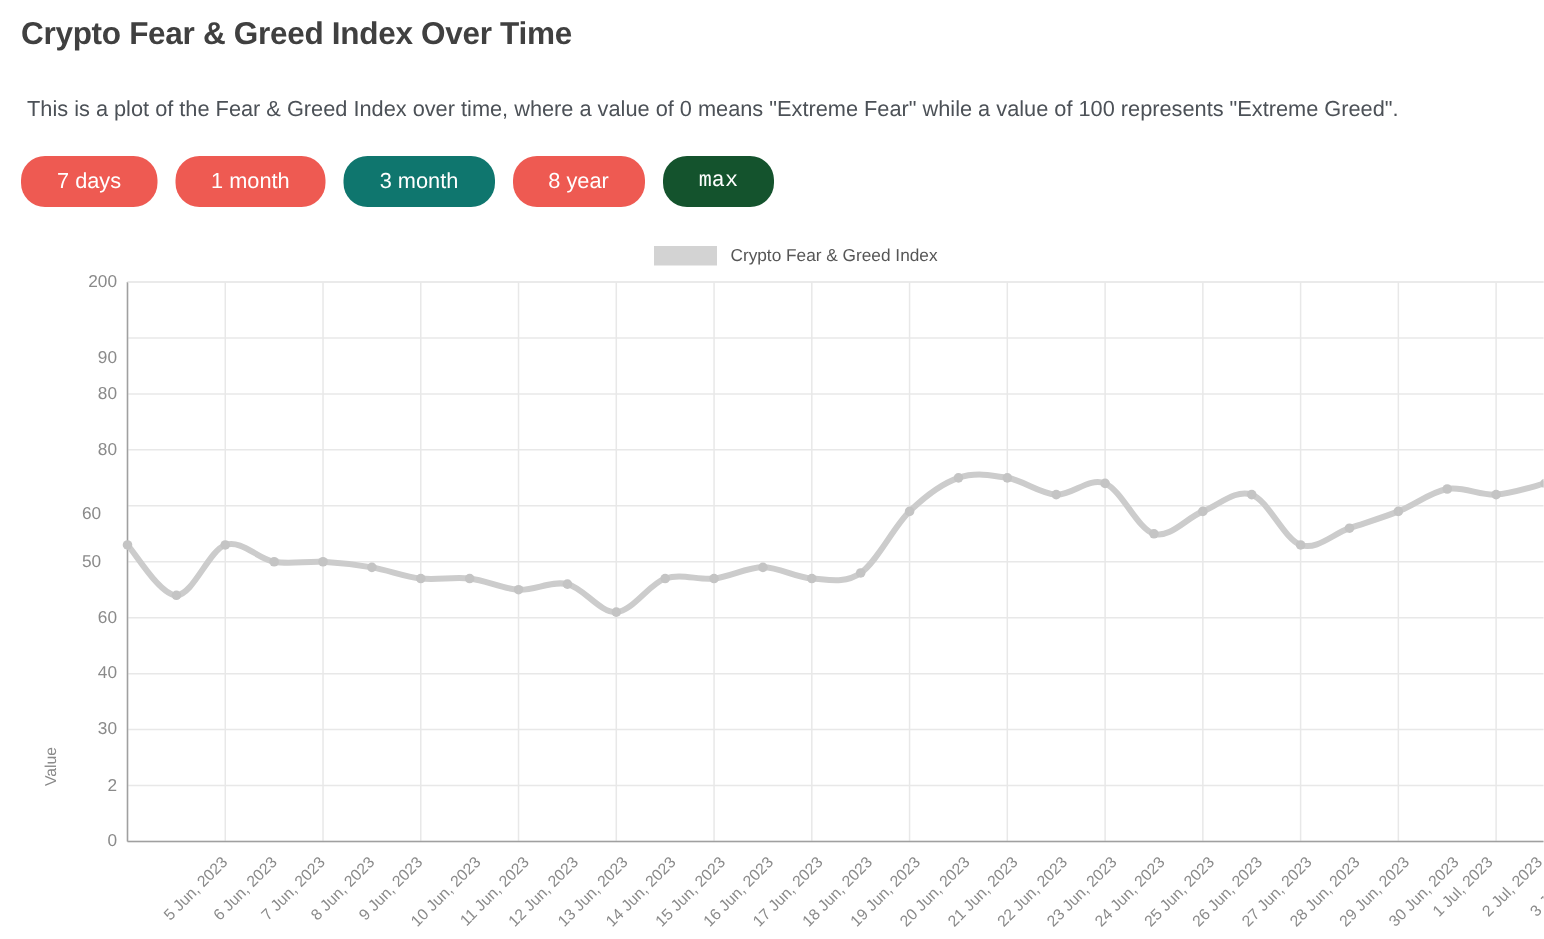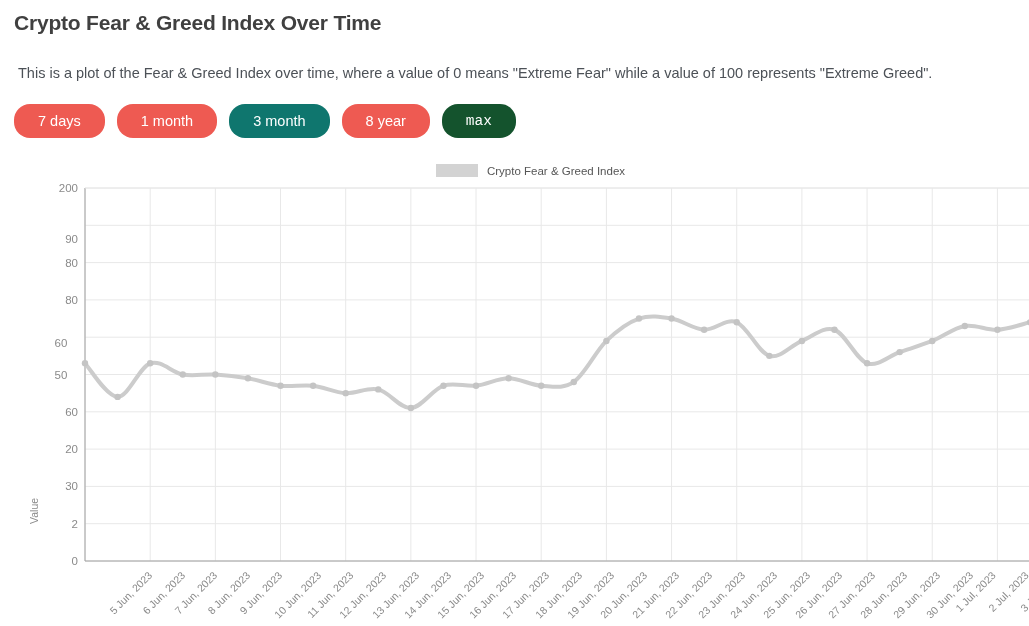--- a/index.html
+++ b/index.html
@@ -201,21 +201,21 @@
           <circle cx="981.41" cy="169.74" r="3.2" fill="#c4c4c4"></circle>
           <circle cx="1014.00" cy="162.28" r="3.2" fill="#c4c4c4"></circle>
         </g>
     </svg>
 
     <div class="axis-label-y">Value</div>
     <div class="yticks-holder" id="yticks">
         <div class="ytick" style="top: 401px;">0</div>
         <div class="ytick" style="top: 363.7px;">2</div>
         <div class="ytick" style="top: 326.4px;">30</div>
-        <div class="ytick" style="top: 289.1px;">20</div>
+        <div class="ytick" style="top: 289.1px;">40</div>
         <div class="ytick" style="top: 251.8px;">60</div>
         <div class="ytick" style="top: 214.5px; text-align: center;">50</div>
         <div class="ytick" style="top: 183px; text-align: center;">60</div>
         <div class="ytick" style="top: 139.9px;">80</div>
         <div class="ytick" style="top: 102.6px; text-align: right;">80</div>
         <div class="ytick" style="top: 79px;">90</div>
         <div class="ytick" style="top: 28px;">200</div>
       </div>
     <div class="xticks-holder" id="xticks">
         <div class="xtick" style="left: 75px; top: 409px;">5 Jun, 2023</div>

